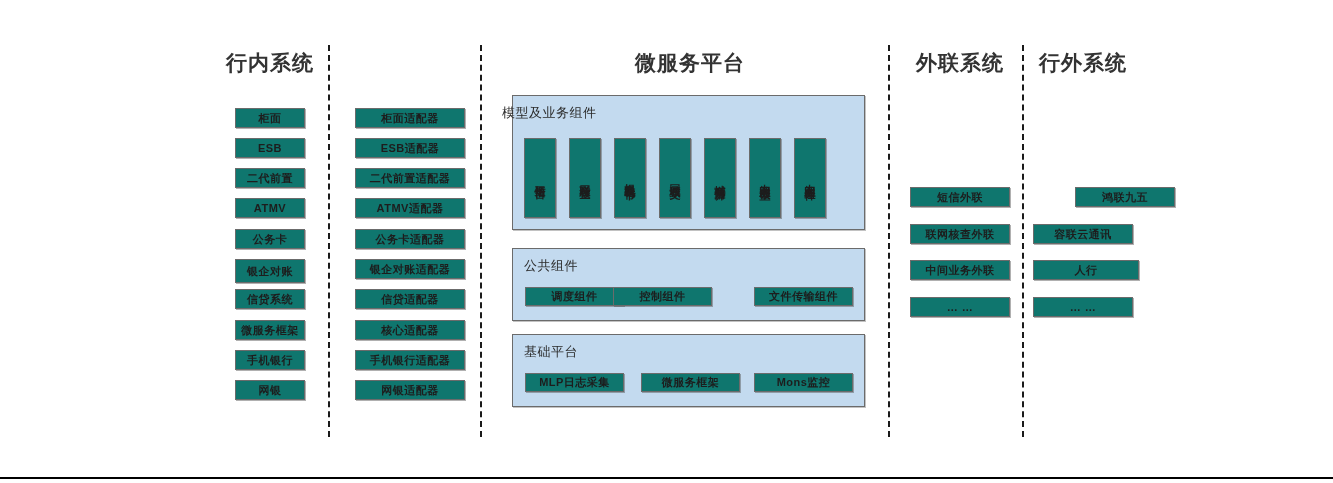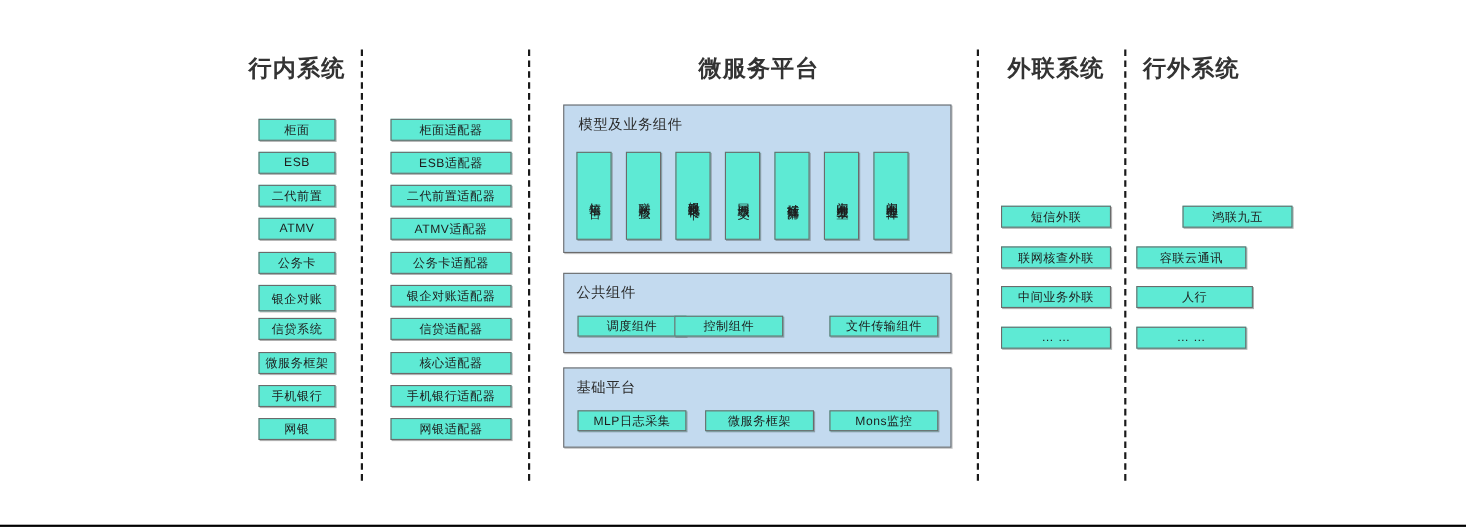--- a/index.html
+++ b/index.html
@@ -37,26 +37,26 @@
     width: 0;
     border-left: 2px dashed #1a1a1a;
     top: 45px;
     height: 392px;
   }
 
   
   .node {
     position: absolute;
     box-sizing: border-box;
-    background: #5eead4;
+    background: #0f766e;
     border: 1px solid #6b6b6b;
     box-shadow: 1px 1px 0 rgba(80,80,80,0.45);
     color: #1d1d1d;
     font-size: 11px;
-    font-weight: normal;
+    font-weight: bold;
     display: flex;
     align-items: center;
     justify-content: center;
     text-align: center;
     letter-spacing: 0.5px;
     white-space: nowrap;
   }
   .node.vert {
     writing-mode: vertical-rl;
     text-orientation: upright;
@@ -125,21 +125,21 @@
   <div class="node" style="left:355px; top:168px; width:110px; height:20px;">二代前置适配器</div>
   <div class="node" style="left:355px; top:198px; width:110px; height:20px;">ATMV适配器</div>
   <div class="node" style="left:355px; top:229px; width:110px; height:20px;">公务卡适配器</div>
   <div class="node" style="left:355px; top:259px; width:110px; height:20px;">银企对账适配器</div>
   <div class="node" style="left:355px; top:289px; width:110px; height:20px;">信贷适配器</div>
   <div class="node" style="left:355px; top:320px; width:110px; height:20px;">核心适配器</div>
   <div class="node" style="left:355px; top:350px; width:110px; height:20px;">手机银行适配器</div>
   <div class="node" style="left:355px; top:380px; width:110px; height:20px;">网银适配器</div>
 
   <div class="panel" style="left:512px; top:95px; width:353px; height:135px;"></div>
-  <div class="panel-label" style="left:526px; top:104px;text-align:center;">模型及业务组件</div>
+  <div class="panel-label" style="left:502px; top:104px;text-align:center;">模型及业务组件</div>
 
   <div class="node vert" style="left:524px; top:138px; width:32px; height:80px;">短信平台</div>
   <div class="node vert" style="left:569px; top:138px; width:32px; height:80px;">联网核查</div>
   <div class="node vert" style="left:614px; top:138px; width:32px; height:80px;">银联及银行卡</div>
   <div class="node vert" style="left:659px; top:138px; width:32px; height:80px;">同城票交</div>
   <div class="node vert" style="left:704px; top:138px; width:32px; height:80px;">城商行清算</div>
   <div class="node vert" style="left:749px; top:138px; width:32px; height:80px;">中间业务模型</div>
   <div class="node vert" style="left:794px; top:138px; width:32px; height:80px;">中间业务组件</div>
 
   <div class="panel" style="left:512px; top:248px; width:353px; height:73px;"></div>

